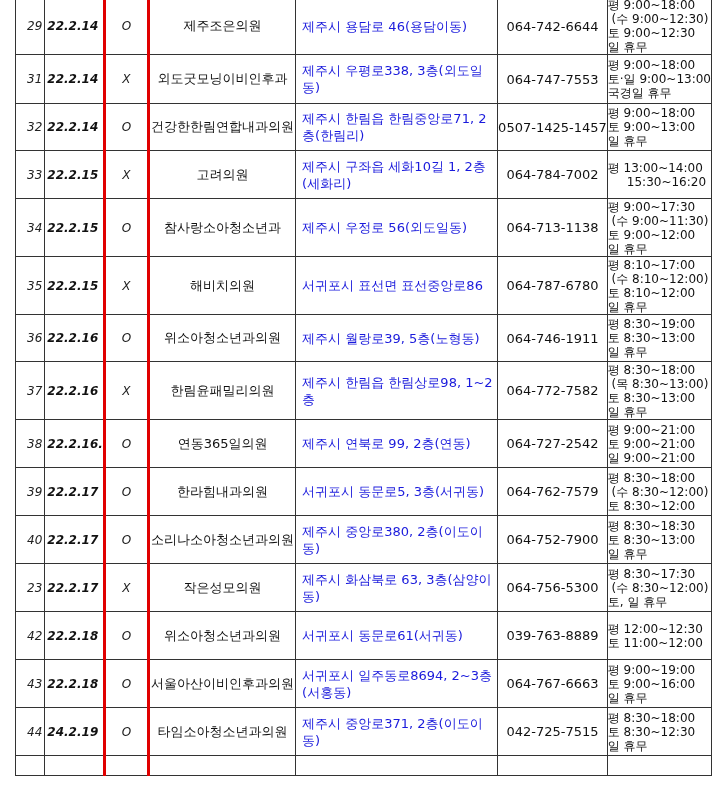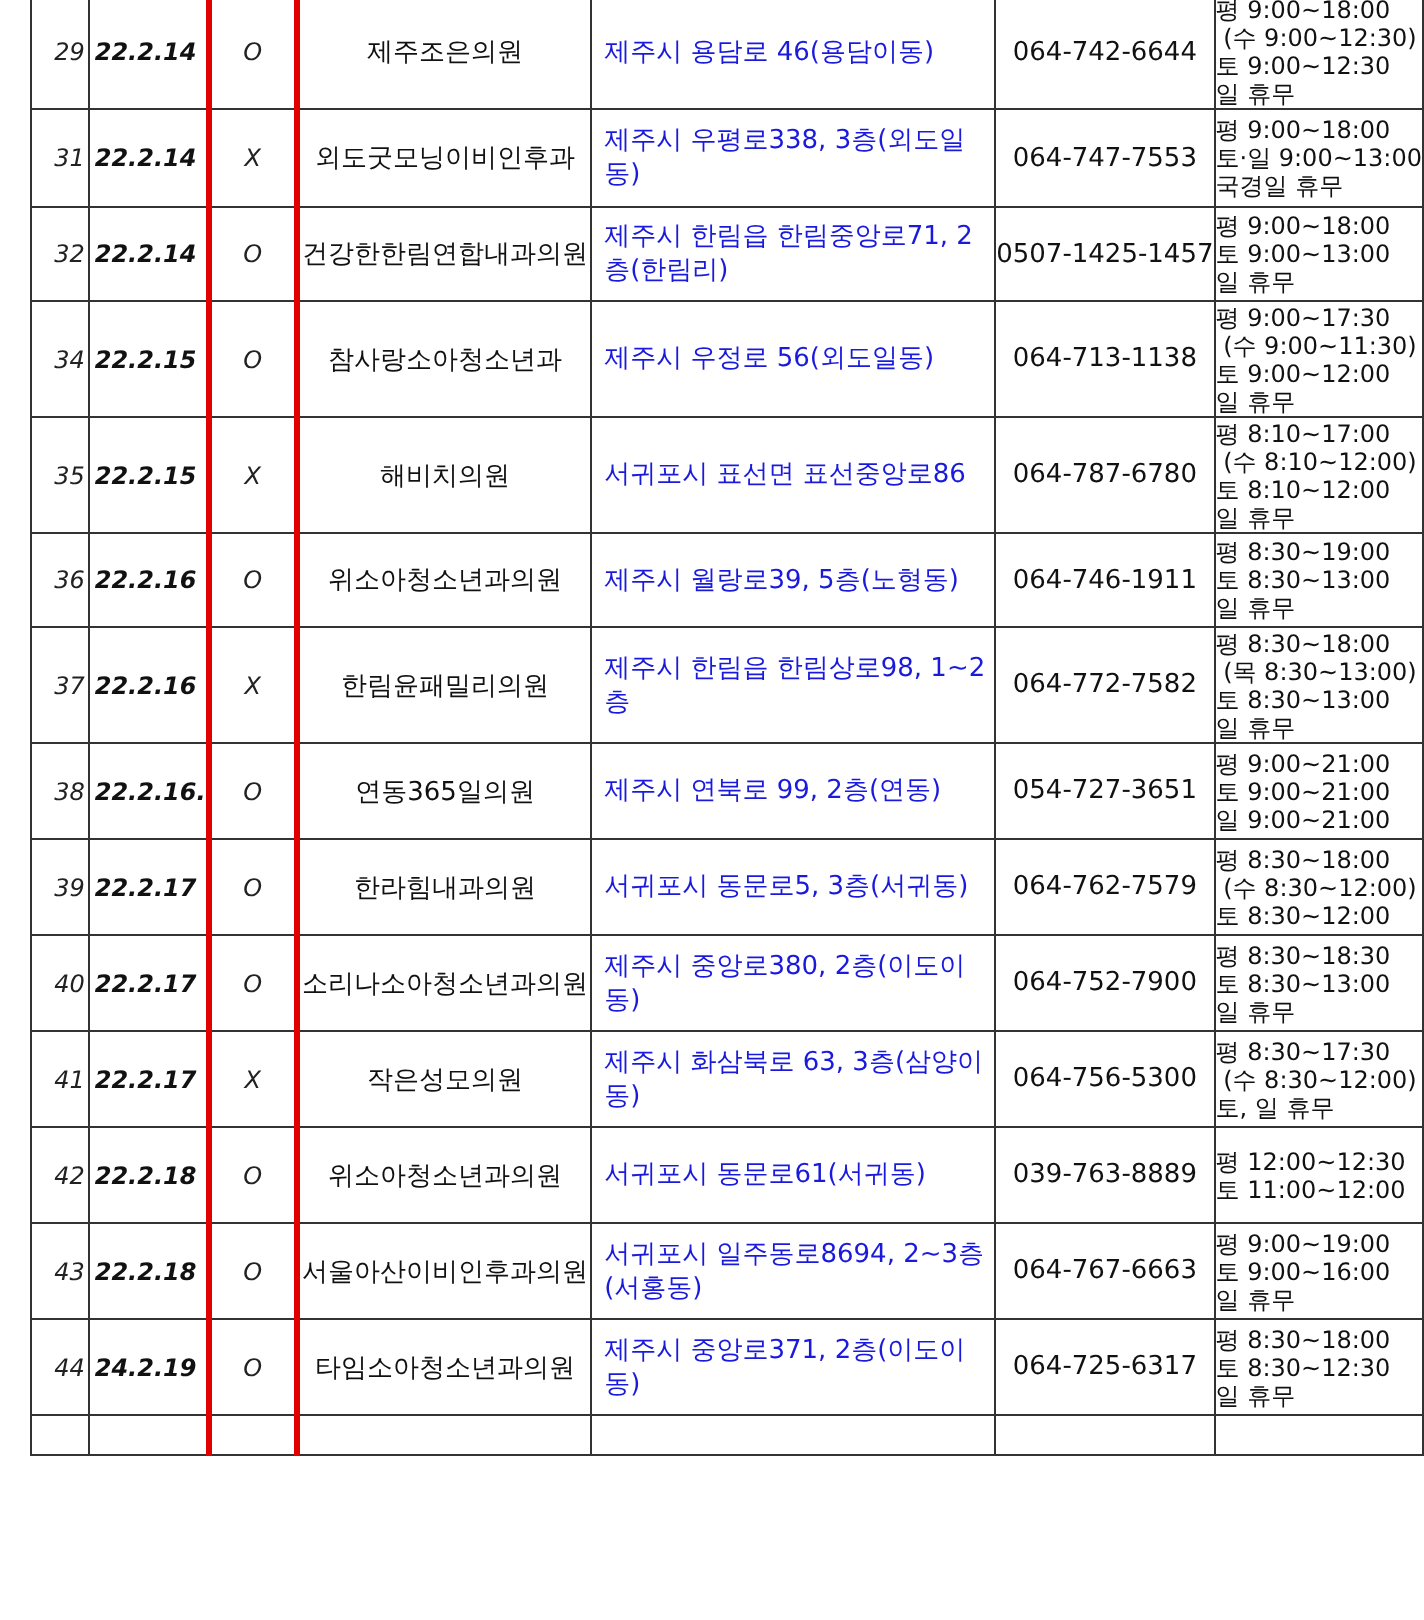--- a/index.html
+++ b/index.html
@@ -48,20 +48,30 @@
         <td class="c-num">32</td>
         <td class="c-date redcol-r">22.2.14</td>
         <td class="c-ox redcol-l">O</td>
         <td class="c-name">건강한한림연합내과의원</td>
         <td class="c-addr">제주시 한림읍 한림중앙로71, 2층(한림리)</td>
         <td class="c-phone">0507-1425-1457</td>
         <td class="c-hours">평 9:00~18:00
 토 9:00~13:00
 일 휴무</td>
       </tr>
+      <tr style="height: 48px;">
+        <td class="c-num">33</td>
+        <td class="c-date redcol-r">22.2.15</td>
+        <td class="c-ox redcol-l">X</td>
+        <td class="c-name">고려의원</td>
+        <td class="c-addr">제주시 구좌읍 세화10길 1, 2층(세화리)</td>
+        <td class="c-phone">064-784-7002</td>
+        <td class="c-hours">평 13:00~14:00
+     15:30~16:20</td>
+      </tr>
       <tr style="height: 58px;">
         <td class="c-num">34</td>
         <td class="c-date redcol-r">22.2.15</td>
         <td class="c-ox redcol-l">O</td>
         <td class="c-name">참사랑소아청소년과</td>
         <td class="c-addr">제주시 우정로 56(외도일동)</td>
         <td class="c-phone">064-713-1138</td>
         <td class="c-hours">평 9:00~17:30
  (수 9:00~11:30)
 토 9:00~12:00
@@ -101,21 +111,21 @@
  (목 8:30~13:00)
 토 8:30~13:00
 일 휴무</td>
       </tr>
       <tr style="height: 48px;">
         <td class="c-num">38</td>
         <td class="c-date redcol-r">22.2.16.</td>
         <td class="c-ox redcol-l">O</td>
         <td class="c-name">연동365일의원</td>
         <td class="c-addr">제주시 연북로 99, 2층(연동)</td>
-        <td class="c-phone">054-727-3651</td>
+        <td class="c-phone">064-727-2542</td>
         <td class="c-hours">평 9:00~21:00
 토 9:00~21:00
 일 9:00~21:00</td>
       </tr>
       <tr style="height: 48px;">
         <td class="c-num">39</td>
         <td class="c-date redcol-r">22.2.17</td>
         <td class="c-ox redcol-l">O</td>
         <td class="c-name">한라힘내과의원</td>
         <td class="c-addr">서귀포시 동문로5, 3층(서귀동)</td>
@@ -129,21 +139,21 @@
         <td class="c-date redcol-r">22.2.17</td>
         <td class="c-ox redcol-l">O</td>
         <td class="c-name">소리나소아청소년과의원</td>
         <td class="c-addr">제주시 중앙로380, 2층(이도이동)</td>
         <td class="c-phone">064-752-7900</td>
         <td class="c-hours">평 8:30~18:30
 토 8:30~13:00
 일 휴무</td>
       </tr>
       <tr style="height: 48px;">
-        <td class="c-num">41</td>
+        <td class="c-num">23</td>
         <td class="c-date redcol-r">22.2.17</td>
         <td class="c-ox redcol-l">X</td>
         <td class="c-name">작은성모의원</td>
         <td class="c-addr">제주시 화삼북로 63, 3층(삼양이동)</td>
         <td class="c-phone">064-756-5300</td>
         <td class="c-hours">평 8:30~17:30
  (수 8:30~12:00)
 토, 일 휴무</td>
       </tr>
       <tr style="height: 48px;">
@@ -166,21 +176,21 @@
         <td class="c-hours">평 9:00~19:00
 토 9:00~16:00
 일 휴무</td>
       </tr>
       <tr style="height: 48px;">
         <td class="c-num">44</td>
         <td class="c-date redcol-r">24.2.19</td>
         <td class="c-ox redcol-l">O</td>
         <td class="c-name">타임소아청소년과의원</td>
         <td class="c-addr">제주시 중앙로371, 2층(이도이동)</td>
-        <td class="c-phone">064-725-6317</td>
+        <td class="c-phone">042-725-7515</td>
         <td class="c-hours">평 8:30~18:00
 토 8:30~12:30
 일 휴무</td>
       </tr>
       <tr style="height: 20px;">
         <td class="c-num"></td>
         <td class="c-date redcol-r"></td>
         <td class="c-ox redcol-l"></td>
         <td class="c-name"></td>
         <td class="c-addr"></td>

